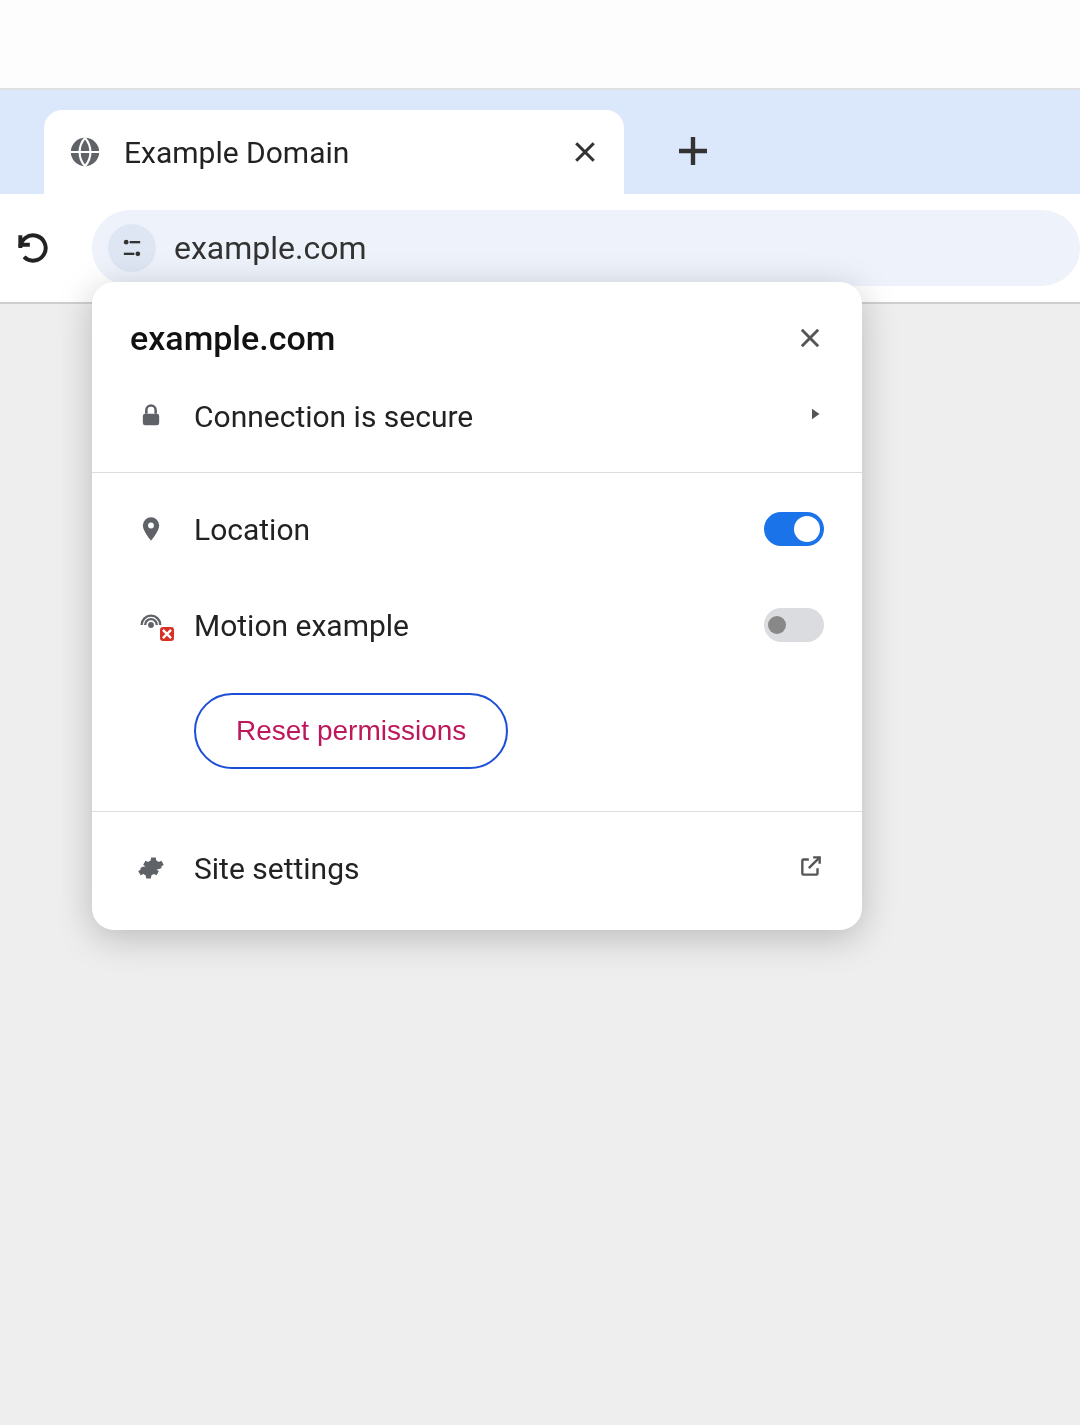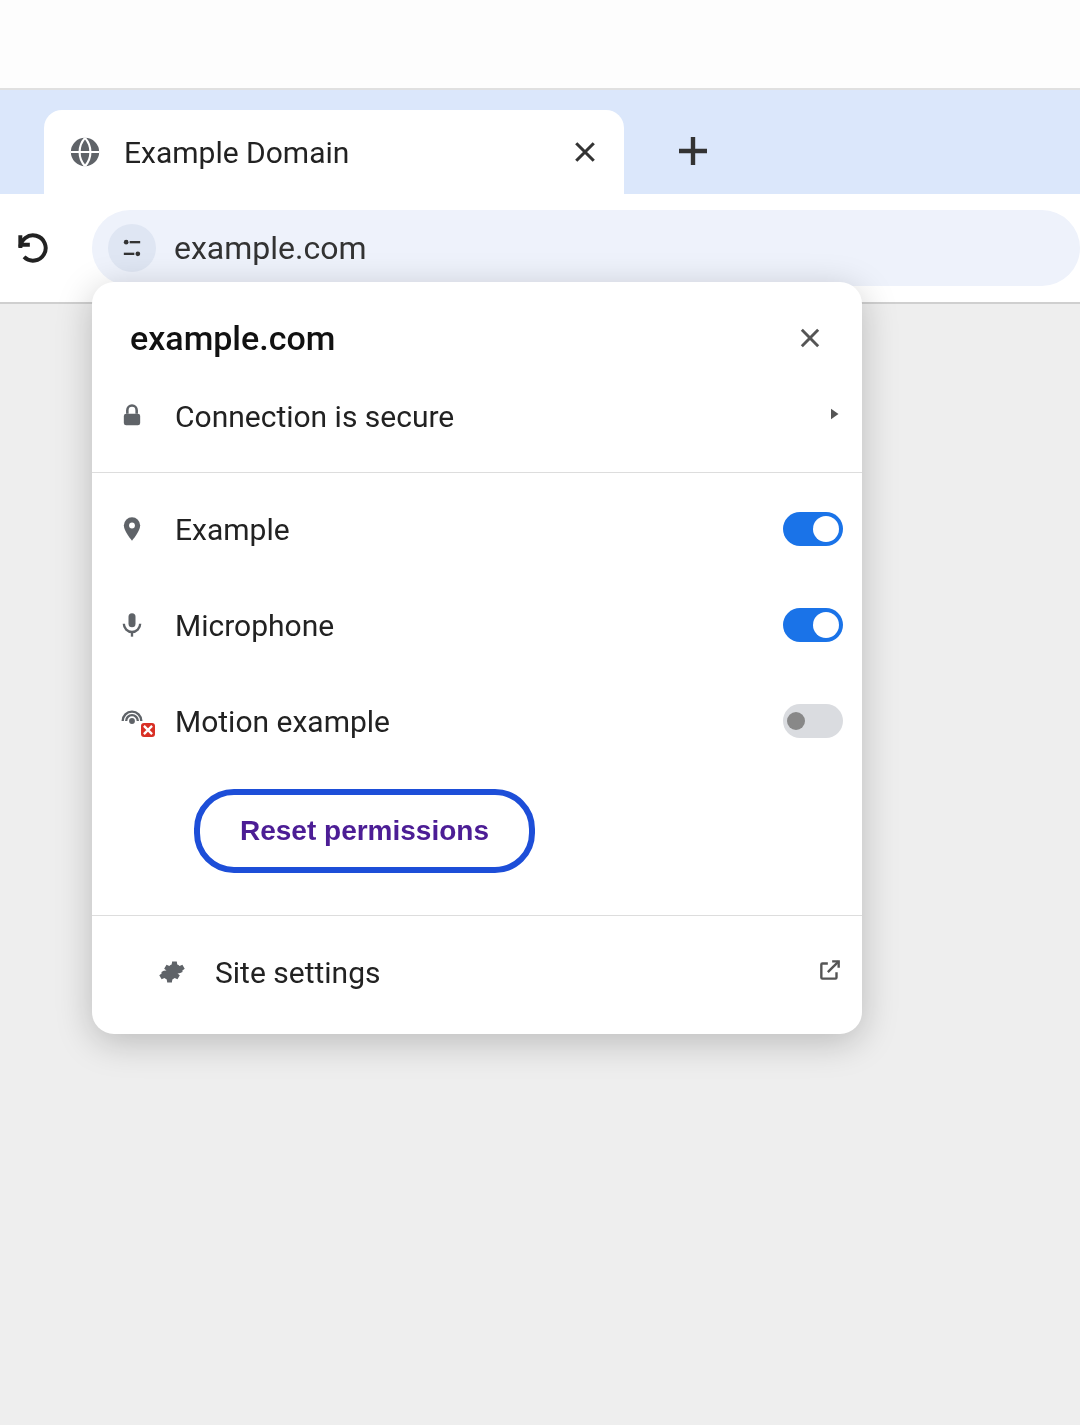--- a/index.html
+++ b/index.html
@@ -117,21 +117,21 @@
     font-weight: 500;
     color: #111;
   }
   .pop-close {
     width: 28px; height: 28px;
     color: #555;
   }
   .row {
     display: flex;
     align-items: center;
-    padding: 0 19px;
+    padding: 0 38px;
     height: 96px;
     justify-content: space-between;
   }
   .row .icon {
     width: 42px;
     display: flex;
     justify-content: center;
     margin-right: 22px;
     color: #5f6368;
     flex-shrink: 0;
@@ -166,25 +166,25 @@
     border-radius: 50%;
     top: 4px;
     background: #fff;
   }
   .toggle.on .knob { right: 4px; }
   .toggle.off .knob { left: 4px; background: #888; width: 18px; height: 18px; top: 8px; }
   .reset-row {
     padding: 20px 38px 34px 102px;
   }
   .reset-btn {
-    border: 6px solid #1d4ed8;
-    color: #4c1d95;
+    border: 2px solid #1d4ed8;
+    color: #be185d;
     background: #fff;
     font-size: 28px;
-    font-weight: 700;
+    font-weight: 400;
     padding: 20px 40px;
     border-radius: 40px;
     cursor: pointer;
   }
   .motion-icon { position: relative; }
   .motion-badge {
     position: absolute;
     right: -2px; bottom: -2px;
     width: 14px; height: 14px;
     background: #d93025;
@@ -269,39 +269,26 @@
 
   <div class="divider"></div>
 
   <div class="row">
     <span class="icon">
       <svg viewBox="0 0 24 24" fill="#5f6368">
           <path d="M12 2a7 7 0 00-7 7c0 5 7 13 7 13s7-8 7-13a7 7 0 00-7-7z"></path>
           <circle cx="12" cy="9" r="2.5" fill="#fff"></circle>
         </svg>
     </span>
-    <span class="row-label">Example</span>
+    <span class="row-label">Location</span>
     <span class="toggle on">
         <span class="knob"></span>
       </span>
   </div>
 
-  <div class="row">
-    <span class="icon">
-      <svg viewBox="0 0 24 24" fill="#5f6368">
-          <rect x="9" y="2" width="6" height="12" rx="3"></rect>
-          <path d="M5 11a7 7 0 0014 0" fill="none" stroke="#5f6368" stroke-width="2"></path>
-          <path d="M12 18v4" stroke="#5f6368" stroke-width="2"></path>
-        </svg>
-    </span>
-    <span class="row-label">Microphone</span>
-    <span class="toggle on">
-        <span class="knob"></span>
-      </span>
-  </div>
 
   <div class="row">
     <span class="icon motion-icon">
       <svg viewBox="0 0 24 24" fill="none" stroke="#5f6368" stroke-width="2">
           <path d="M4 12a8 8 0 0116 0"></path>
           <path d="M7 12a5 5 0 0110 0"></path>
           <circle cx="12" cy="12" r="1.5" fill="#5f6368"></circle>
         </svg>
       <span class="motion-badge">
         <svg viewBox="0 0 24 24" stroke="#fff" stroke-width="4" fill="none">
@@ -315,21 +302,21 @@
       </span>
   </div>
 
   <div class="reset-row">
     <button class="reset-btn">Reset permissions</button>
   </div>
 
   <div class="divider"></div>
 
 
-  <div class="row" style="margin-bottom:14px;margin-left:40px;">
+  <div class="row" style="margin-bottom:14px;">
     <span class="icon">
       <svg viewBox="0 0 24 24" fill="#5f6368">
           <path d="M12 8a4 4 0 100 8 4 4 0 000-8zm9 4a7 7 0 00-.1-1.2l2-1.6-2-3.4-2.4 1a7 7 0 00-2-1.2l-.4-2.6h-4l-.4 2.6a7 7 0 00-2 1.2l-2.4-1-2 3.4 2 1.6A7 7 0 003 12a7 7 0 00.1 1.2l-2 1.6 2 3.4 2.4-1a7 7 0 002 1.2l.4 2.6h4l.4-2.6a7 7 0 002-1.2l2.4 1 2-3.4-2-1.6A7 7 0 0021 12z"></path>
         </svg>
     </span>
     <span class="row-label">Site settings</span>
     <span class="ext">
       <svg viewBox="0 0 24 24" fill="none" stroke="#555" stroke-width="2.2">
           <path d="M14 4h6v6"></path>
           <path d="M20 4L10 14"></path>

